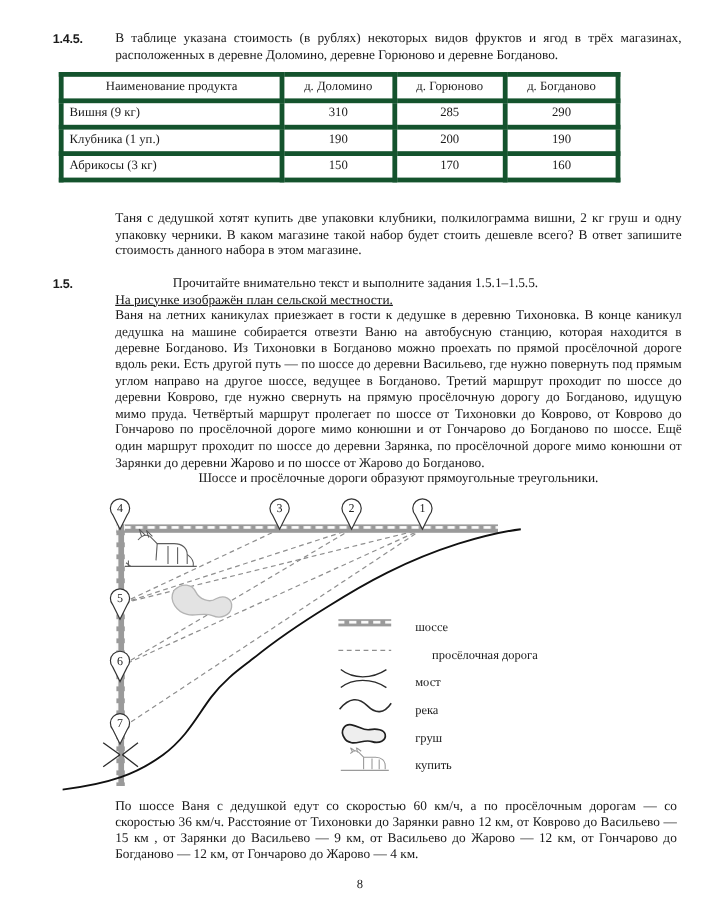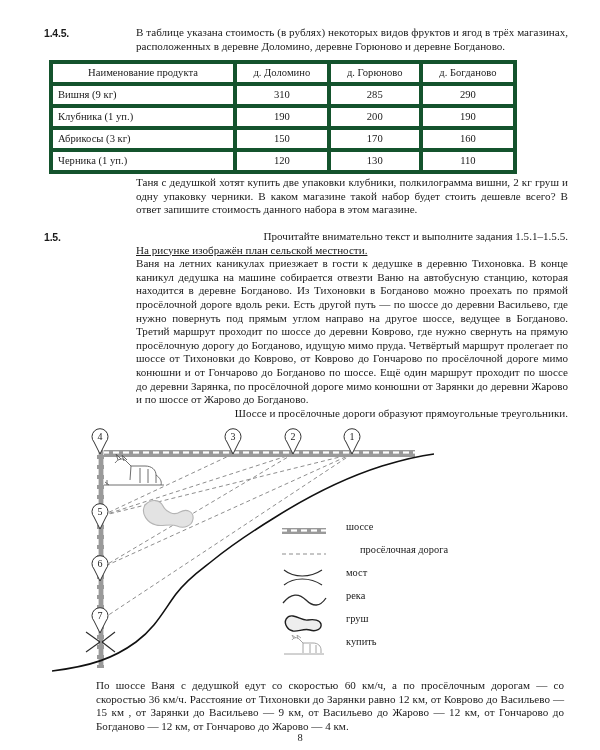--- a/index.html
+++ b/index.html
@@ -20,21 +20,20 @@
     width: 600px;
     height: 750px;
     box-sizing: border-box;
     padding: 26px 32px 0 44px;
   }
 
   
   .task {
     display: flex;
     align-items: flex-start;
-    gap: 40px;
   }
   .task-num {
     flex: 0 0 52px;
     font-weight: bold;
     font-size: 10.5px;
     font-family: "Liberation Sans", sans-serif;
     padding-top: 1px;
     letter-spacing: -0.2px;
   }
   .task-body {
@@ -87,21 +86,21 @@
   .legend {
     position: absolute;
     left: 228px;
     top: 92px;
     width: 240px;
     font-size: 10.4px;
     line-height: 13px;
   }
   .legend-row {
     display: flex;
-    align-items: flex-start;
+    align-items: flex-end;
     height: 23px;
   }
   .legend-sym {
     flex: 0 0 56px;
     height: 22px;
     position: relative;
   }
   .legend-lbl {
     padding-left: 10px;
     white-space: nowrap;
@@ -158,45 +157,39 @@
         <td class="val">190</td>
         <td class="val">200</td>
         <td class="val">190</td>
       </tr>
       <tr>
         <td class="prod">Абрикосы (3 кг)</td>
         <td class="val">150</td>
         <td class="val">170</td>
         <td class="val">160</td>
       </tr>
-      <tr>
-        <td class="prod">Черника (1 уп.)</td>
-        <td class="val">120</td>
-        <td class="val">130</td>
-        <td class="val">110</td>
-      </tr>
     </tbody>
   </table>
 
-  <div class="task" style="margin-top:2px;">
+  <div class="task" style="margin-top:24px;">
     <div class="task-num"></div>
     <div class="task-body">
       <p>Таня с дедушкой хотят купить две упаковки клубники, полкилограмма вишни, 2 кг груш и одну упаковку черники. В каком магазине такой набор будет стоить дешевле всего? В ответ запишите стоимость данного набора в этом магазине.</p>
     </div>
   </div>
 
   <div class="spacer-15"></div>
 
   <div class="task">
     <div class="task-num">1.5.</div>
     <div class="task-body">
-      <p style="text-align:right;margin-left:48px;">Прочитайте внимательно текст и выполните задания 1.5.1–1.5.5.</p>
+      <p style="text-align:left;margin-left:48px;">Прочитайте внимательно текст и выполните задания 1.5.1–1.5.5.</p>
       <p style="text-align:left;text-decoration:underline;">На рисунке изображён план сельской местности.</p>
       <p>Ваня на летних каникулах приезжает в гости к дедушке в деревню Тихоновка. В конце каникул дедушка на машине собирается отвезти Ваню на автобусную станцию, которая находится в деревне Богданово. Из Тихоновки в Богданово можно проехать по прямой просёлочной дороге вдоль реки. Есть другой путь — по шоссе до деревни Васильево, где нужно повернуть под прямым углом направо на другое шоссе, ведущее в Богданово. Третий маршрут проходит по шоссе до деревни Коврово, где нужно свернуть на прямую просёлочную дорогу до Богданово, идущую мимо пруда. Четвёртый маршрут пролегает по шоссе от Тихоновки до Коврово, от Коврово до Гончарово по просёлочной дороге мимо конюшни и от Гончарово до Богданово по шоссе. Ещё один маршрут проходит по шоссе до деревни Зарянка, по просёлочной дороге мимо конюшни от Зарянки до деревни Жарово и по шоссе от Жарово до Богданово.</p>
-      <p style="text-align:right;">Шоссе и просёлочные дороги образуют прямоугольные треугольники.</p>
+      <p style="text-align:center;">Шоссе и просёлочные дороги образуют прямоугольные треугольники.</p>
     </div>
   </div>
 
   <div class="figure">
     <svg width="520" height="245" viewBox="0 0 520 245">
       <defs>
         <pattern id="hwyH" x="0" y="0" width="10" height="7" patternUnits="userSpaceOnUse">
           <rect x="0" y="0" width="10" height="7" fill="#9a9a9a"></rect>
           <rect x="1" y="2.4" width="6" height="2.2" fill="#ffffff"></rect>
         </pattern>

